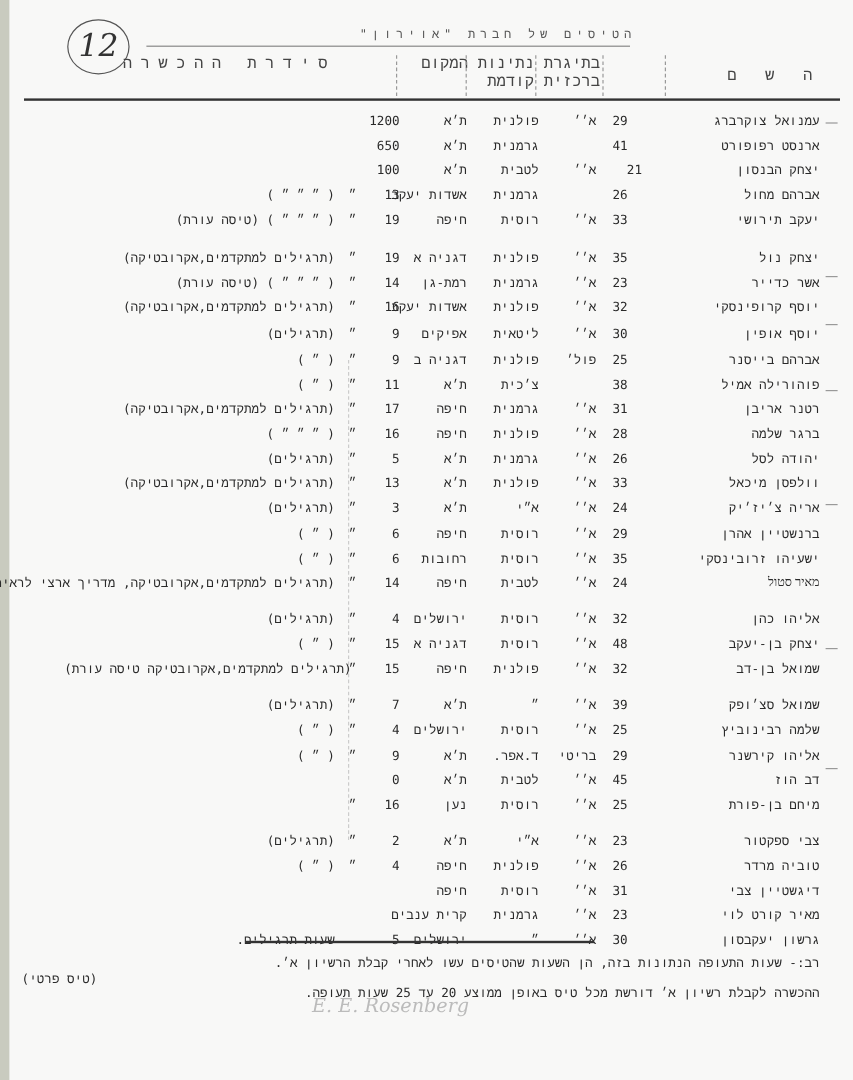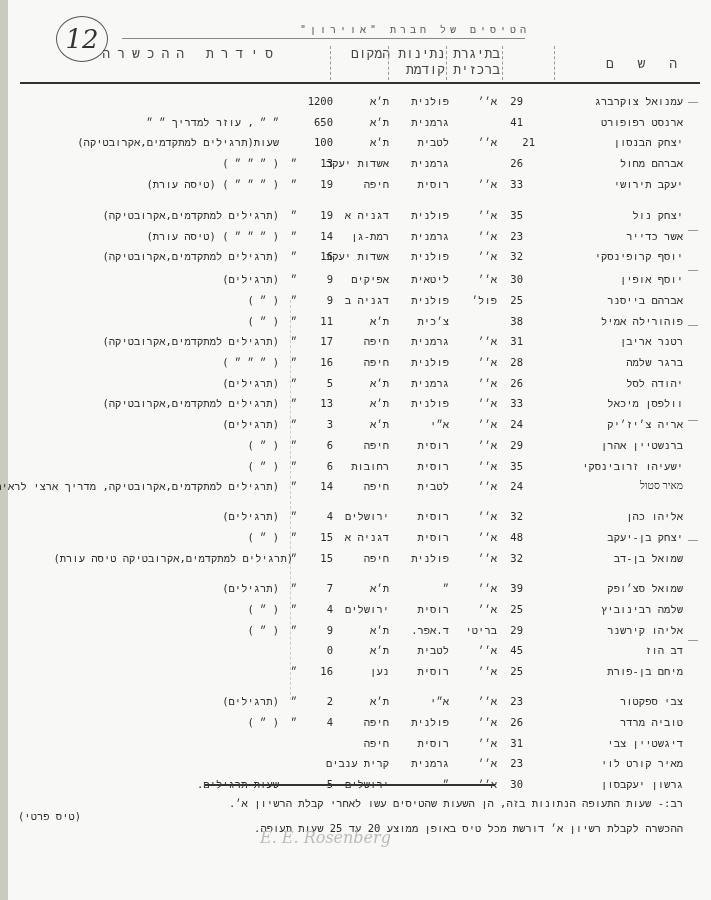--- a/index.html
+++ b/index.html
@@ -68,31 +68,29 @@
       <div class="cell" style="right: 414px; width: 14px;"></div>
     </div>
     <div class="row" style="top: 116px; left: 0px; width: 711px;">
       <div class="cell" style="right: 28px; width: 140px;">ארנסט רפופורט</div>
       <div class="cell" style="right: 188px; width: 24px;">41</div>
       <div class="cell" style="right: 214px; width: 36px;"></div>
       <div class="cell" style="right: 262px; width: 56px;">גרמנית</div>
       <div class="cell" style="right: 322px; width: 52px;">ת׳א</div>
       <div class="cell" style="right: 378px; width: 32px;">650</div>
       <div class="cell" style="right: 414px; width: 14px;"></div>
-      <div class="cell" style="right: 432px; width: 260px;">״  ״ , עוזר למדריך ״ ״</div>
     </div>
     <div class="row" style="top: 136px; left: 0px; width: 711px;">
       <div class="cell" style="right: 28px; width: 140px;">יצחק הבנסון</div>
       <div class="cell" style="right: 176px; width: 24px;">21</div>
       <div class="cell" style="right: 214px; width: 36px;">א׳׳</div>
       <div class="cell" style="right: 262px; width: 56px;">לטבית</div>
       <div class="cell" style="right: 322px; width: 52px;">ת׳א</div>
       <div class="cell" style="right: 378px; width: 32px;">100</div>
       <div class="cell" style="right: 414px; width: 14px;"></div>
-      <div class="cell" style="right: 432px; width: 260px;">שעות(תרגילים למתקדמים,אקרובטיקה)</div>
     </div>
     <div class="row" style="top: 157px; left: 0px; width: 711px;">
       <div class="cell" style="right: 28px; width: 140px;">אברהם מחול</div>
       <div class="cell" style="right: 188px; width: 24px;">26</div>
       <div class="cell" style="right: 214px; width: 36px;"></div>
       <div class="cell" style="right: 262px; width: 56px;">גרמנית</div>
       <div class="cell" style="right: 322px; width: 52px;">אשדות יעקב</div>
       <div class="cell" style="right: 378px; width: 32px;">13</div>
       <div class="cell" style="right: 414px; width: 14px;">״</div>
       <div class="cell" style="right: 432px; width: 260px;">(  ״  ״  ״  )</div>

